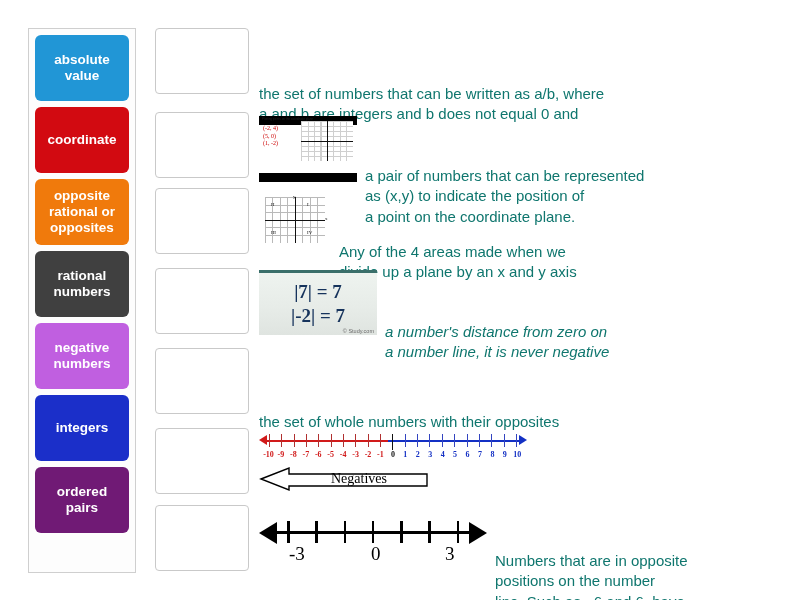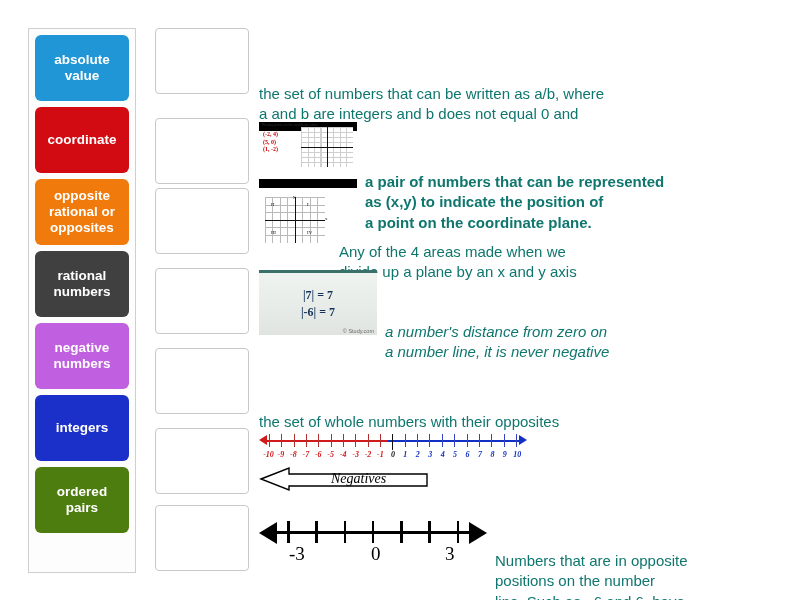--- a/index.html
+++ b/index.html
@@ -181,38 +181,37 @@
     background: linear-gradient(to bottom, #eef3ef 0%, #e7ece8 55%, #dfe4e0 100%);
     border-top: 3px solid #3a6f6a;
     position: relative;
     display: flex;
     flex-direction: column;
     align-items: center;
     justify-content: center;
     gap: 2px;
   }
   .abs-card .eq {
-    font-size: 12px;
+    font-size: 19px;
     font-weight: bold;
     color: #16335c;
     font-family: "Liberation Serif", serif;
   }
   .abs-card .credit {
     position: absolute;
     right: 3px; bottom: 1px;
     font-size: 5.5px;
     color: #6a6a6a;
   }
 
   
   .numline-card {
     width: 268px;
     height: 72px;
     position: relative;
-    font-style: italic;
   }
   .numline-card .axis {
     position: absolute;
     left: 4px; right: 4px; top: 14px;
     height: 1.5px;
     background: linear-gradient(to right, #d11a1a 0 48%, #1330c4 48% 100%);
   }
   .numline-card .arrowL, .numline-card .arrowR {
     position: absolute;
     top: 9px;
@@ -303,35 +302,35 @@
 value</div>
     <div class="term-tile" style="background:#d20a11">coordinate</div>
     <div class="term-tile" style="background:#f07a0c">opposite
 rational or
 opposites</div>
     <div class="term-tile" style="background:#404040">rational
 numbers</div>
     <div class="term-tile" style="background:#c05fe0">negative
 numbers</div>
     <div class="term-tile" style="background:#1b2fc9">integers</div>
-    <div class="term-tile" style="background:#4d7c0f">ordered
+    <div class="term-tile" style="background:#701a75">ordered
 pairs</div>
   </div>
 
   <div class="rows">
 
     <div class="row" style="top:0px;">
       <div class="drop-slot"></div>
       <div class="row-content" style="padding-top:16px;">
         <div class="definition">the set of numbers that can be written as a/b, where
 a and b are integers and b does not equal 0 and</div>
       </div>
     </div>
 
-    <div class="row" style="top:90px;font-weight:bold;">
+    <div class="row" style="top:84px;">
       <div class="drop-slot"></div>
       <div class="row-content">
         <div class="media coord-card" style="margin-top:4px;">
           <div class="inner"></div>
           <div class="tinytitle">Plotting points on the coordinate plane</div>
           <div class="pts">
             <div>(-2, 4)</div>
             <div>(5, 0)</div>
             <div>(1, -2)</div>
           </div>
@@ -358,21 +357,21 @@
         <div class="definition" style="padding-top:14px;">Any of the 4 areas made when we
 divide up a plane by an x and y axis</div>
       </div>
     </div>
 
     <div class="row" style="top:240px;">
       <div class="drop-slot"></div>
       <div class="row-content">
         <div class="media abs-card" style="margin-top:2px;">
           <div class="eq">|7| = 7</div>
-          <div class="eq">|-6| = 7</div>
+          <div class="eq">|-2| = 7</div>
           <div class="credit">© Study.com</div>
         </div>
         <div class="definition" style="padding-top:14px;font-style:italic;">a number's distance from zero on
 a number line, it is never negative</div>
       </div>
     </div>
 
     <div class="row" style="top:320px;">
       <div class="drop-slot"></div>
       <div class="row-content" style="padding-top:24px;align-items:flex-end;">

